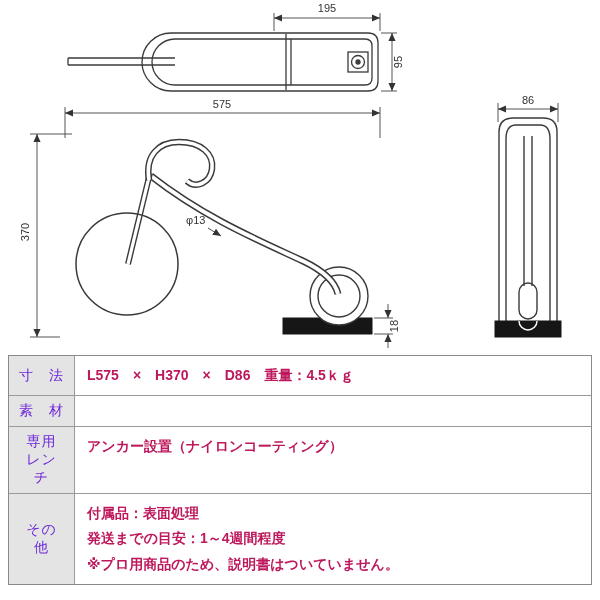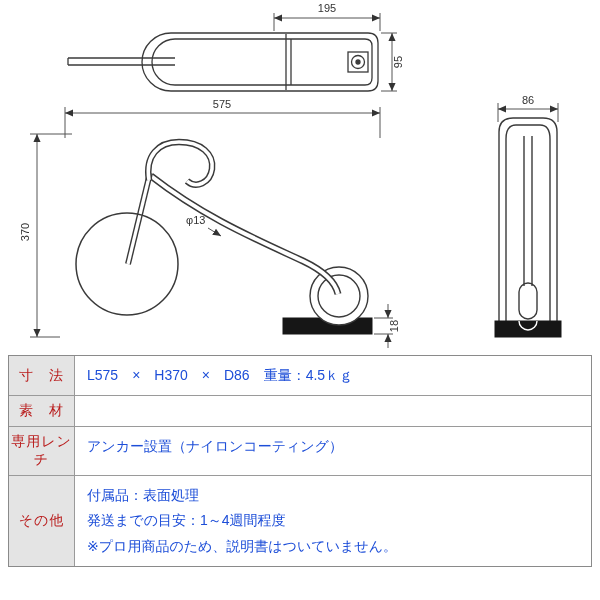--- a/index.html
+++ b/index.html
@@ -16,26 +16,26 @@
     background:#fff;
   }
   .spec .row{display:flex;border-top:1px solid #9a9a9a;}
   .spec .row:first-child{border-top:none;}
   .cell{box-sizing:border-box;}
   .cell.label{
     width:66px;flex-shrink:0;
     background:#e4e4e4;
     border-right:1px solid #9a9a9a;
     display:flex;align-items:center;justify-content:center;
-    font-size:14px;color:#b91c1c;text-align:center;
-    padding:6px 2px;letter-spacing:1px;
+    font-size:14px;color:#6d28d9;text-align:center;
+    padding:6px 10px;letter-spacing:1px;
   }
   .cell.content{
     flex:1;padding:7px 12px;
-    font-size:14px;line-height:1.8;color:#1d4ed8;
+    font-size:14px;line-height:1.8;color:#be185d;font-weight:bold;
   }
 </style>
 </head>
 <body>
 
 <div class="drawing-wrap">
 <svg width="600" height="352" viewBox="0 0 600 352">
   <defs>
     <marker id="arr" viewBox="0 0 10 10" refX="9" refY="5" markerWidth="9" markerHeight="9" orient="auto-start-reverse">
       <path d="M0,1 L9,5 L0,9 z" fill="#333"></path>

